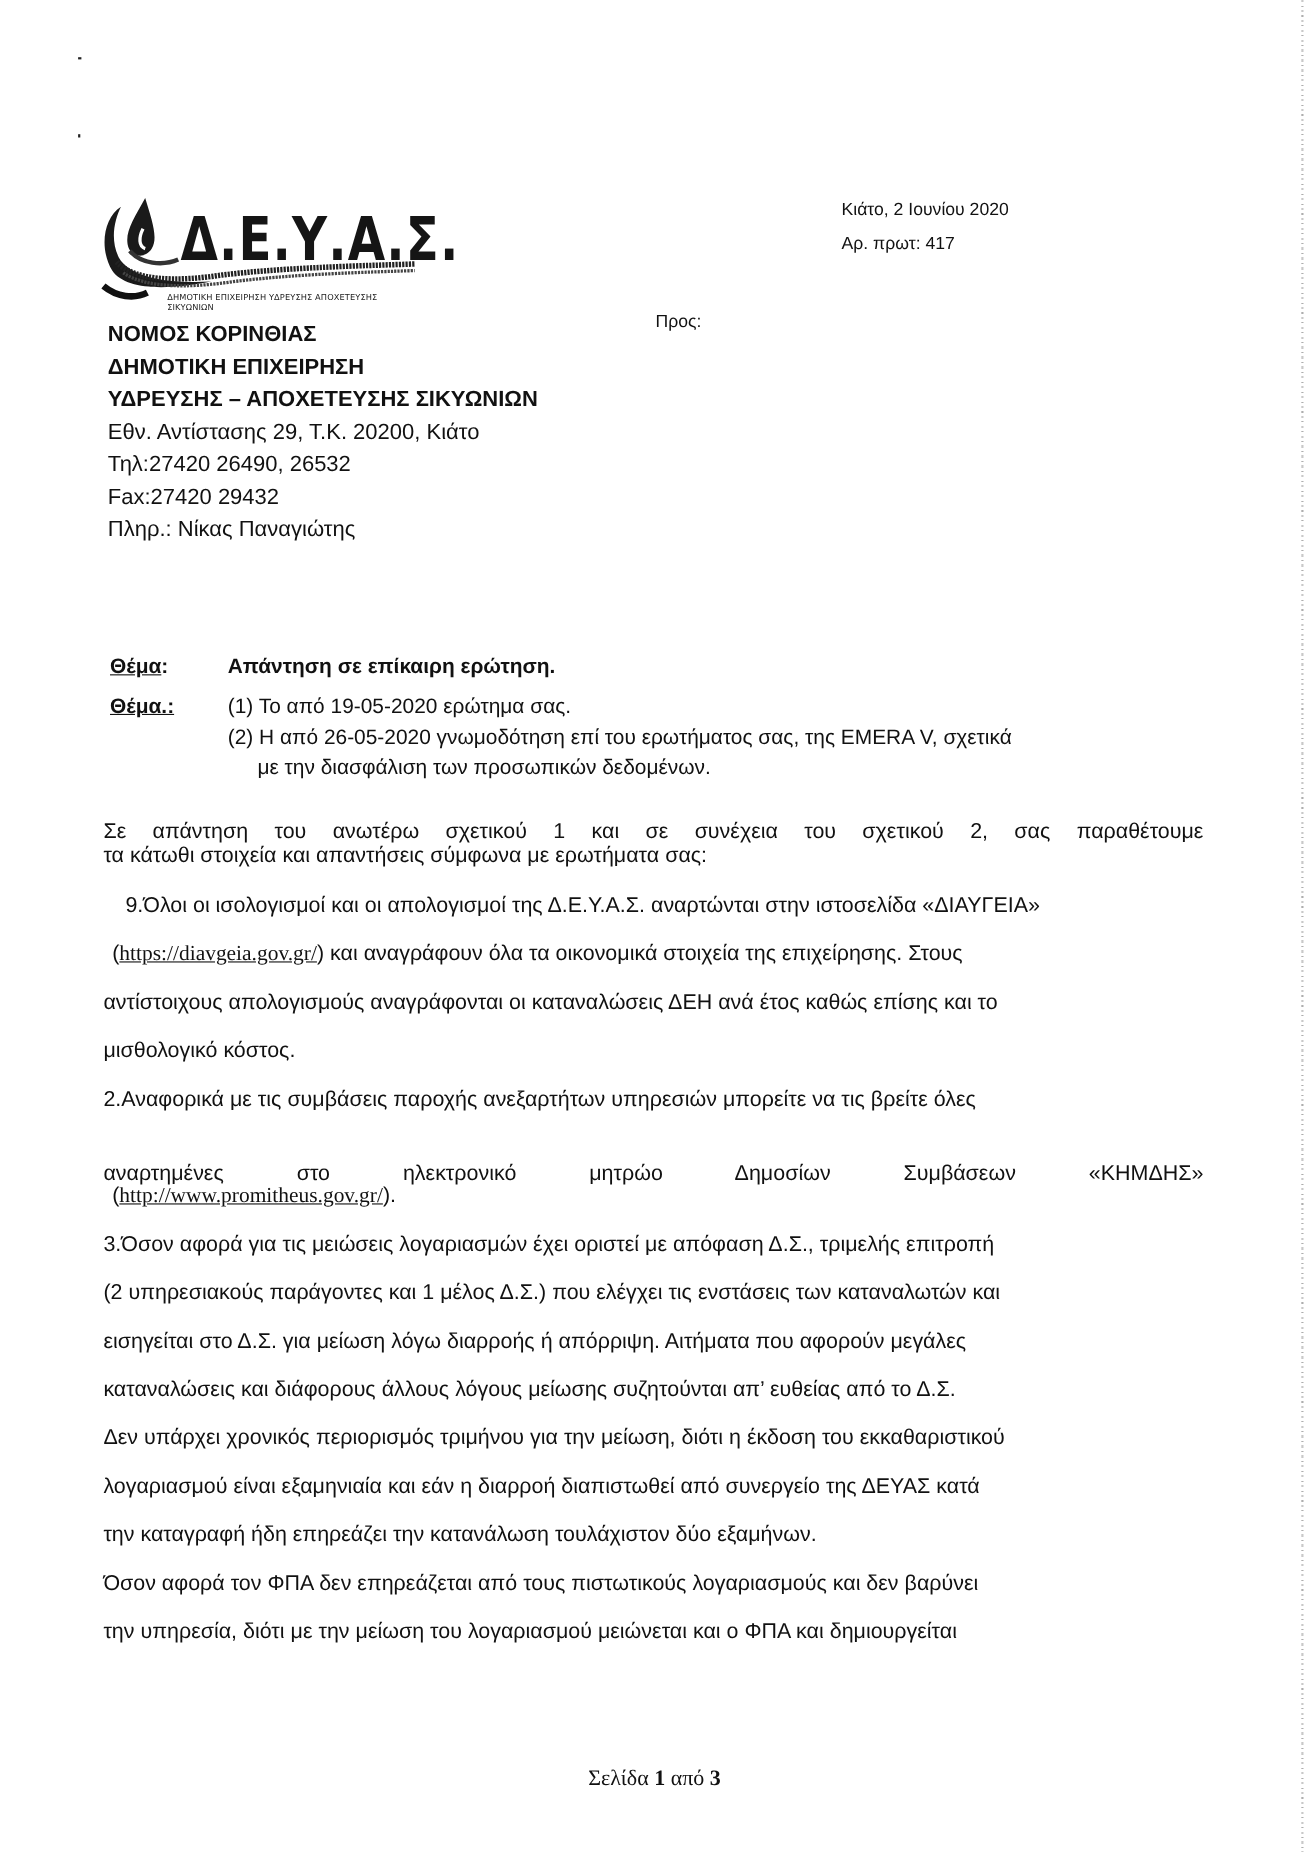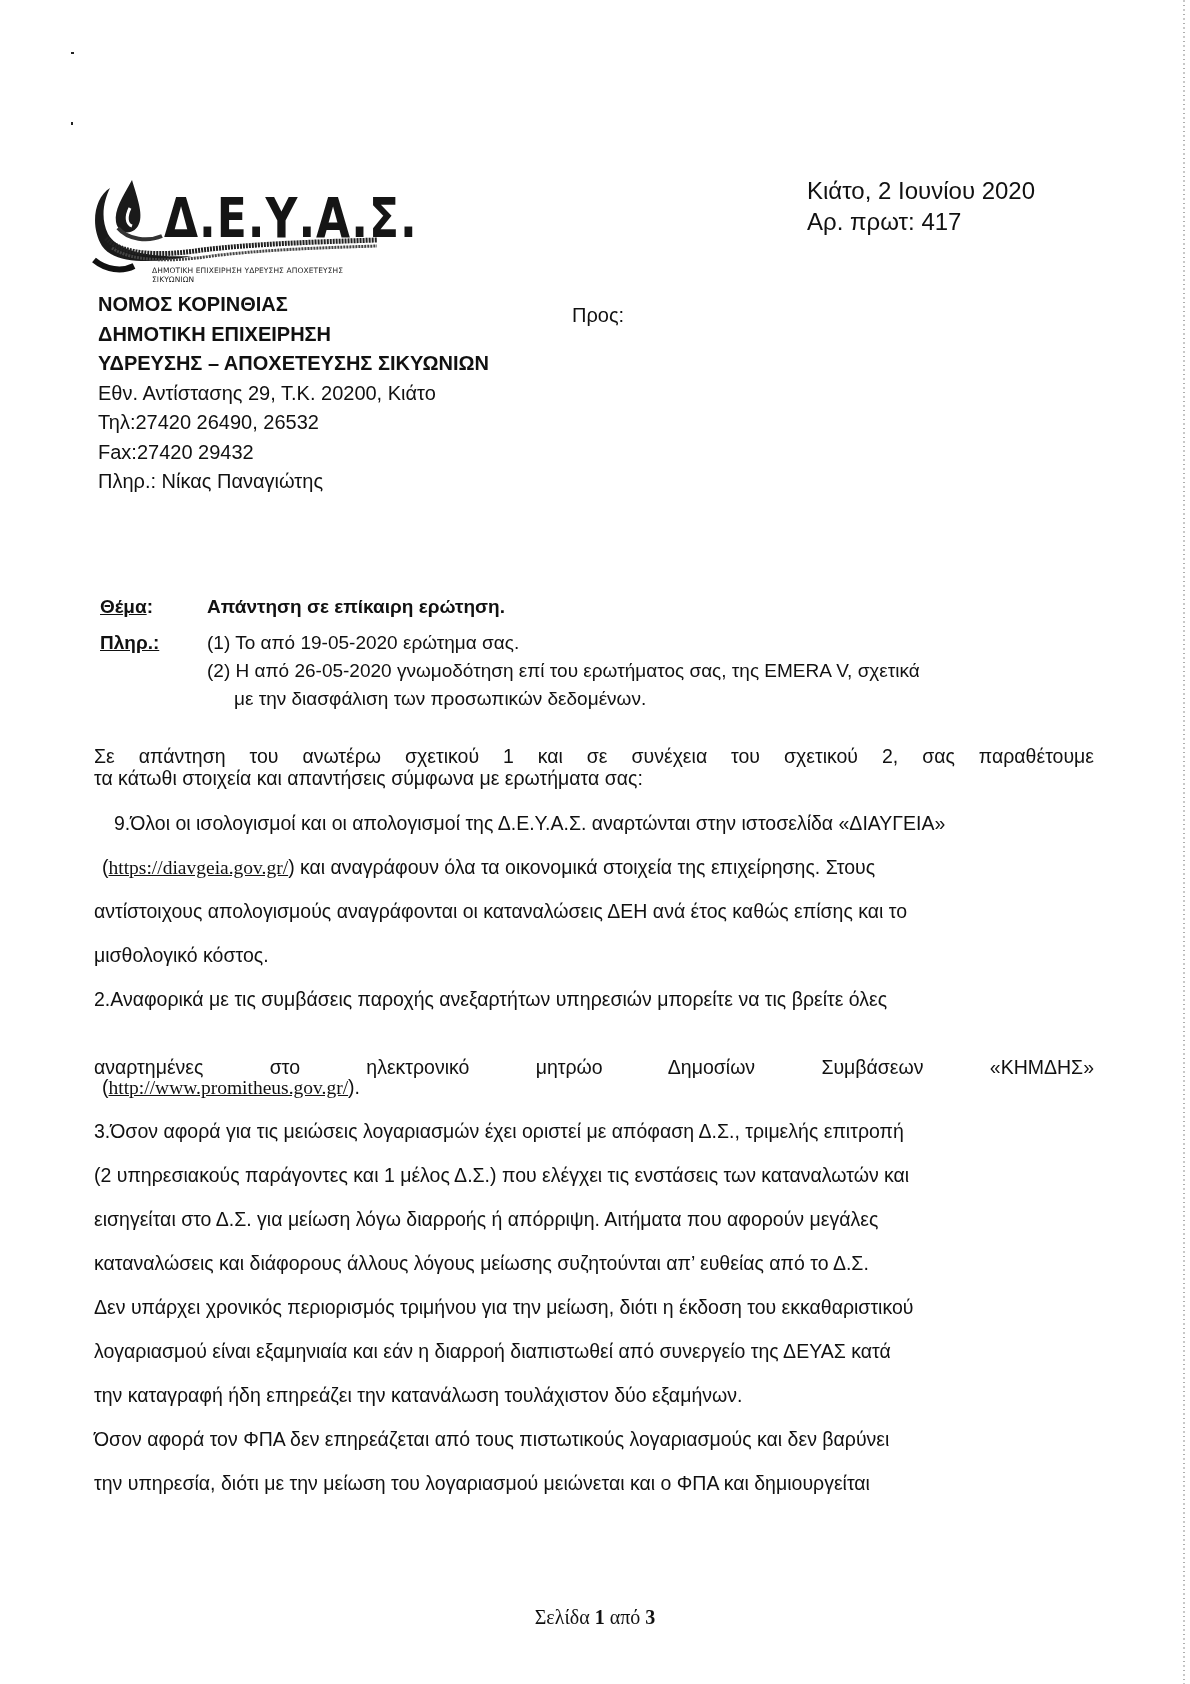--- a/index.html
+++ b/index.html
@@ -10,22 +10,22 @@
     background:repeating-linear-gradient(180deg,#bbb 0,#bbb 2px,#fff 2px,#fff 5px,#999 5px,#999 6px,#fff 6px,#fff 9px); opacity:.8; }
 
   
   .logo { position:absolute; left:92px; top:178px; width:290px; height:100px; }
   .logo-text { position:absolute; left:72px; top:8px; font-family:"DejaVu Sans", sans-serif; font-size:44px; font-weight:bold; letter-spacing:1px; color:#151515; transform:scaleY(1.25); transform-origin:top left; }
   .logo-sub { position:absolute; left:60px; top:88px; font-size:7.5px; color:#222; font-family:"DejaVu Sans", sans-serif; letter-spacing:.1px; }
 
   .sender { position:absolute; left:98px; top:290px; font-size:20px; line-height:29.5px; }
   .sender .b { font-weight:bold; }
 
-  .date { position:absolute; left:807px; top:175px; font-size:24px; line-height:31px; }
-  .pros { position:absolute; left:572px; top:284px; font-size:20px;margin-top:20px; }
+  .date { position:absolute; left:765px; top:175px; font-size:16px; line-height:31px; }
+  .pros { position:absolute; left:596px; top:284px; font-size:16px; }
   .recipient { position:absolute; left:650px; top:338px; width:370px; text-align:center; font-size:20px; line-height:33px; }
   .recipient .b { font-weight:bold; }
 
   .subject-row { position:absolute; left:100px; font-size:19px; }
   .lbl { font-weight:bold; text-decoration:underline; }
   .subj-text { position:absolute; left:107px; white-space:nowrap; }
 
   .body { position:absolute; left:94px; width:1000px; font-size:19.5px; }
   .line { position:absolute; left:0; white-space:nowrap; }
   .justify { position:absolute; left:0; width:1000px; text-align:justify; text-align-last:justify; white-space:nowrap;margin-top:24px; }
@@ -73,21 +73,21 @@
   </div>
 
   <div class="pros">Προς:</div>
 
   <div class="subject-row" style="top:596px;">
     <span class="lbl">Θέμα</span><span style="font-weight:bold;">:</span>
     <span class="subj-text" style="font-weight:bold;top:0;">Απάντηση σε επίκαιρη ερώτηση.</span>
   </div>
 
   <div class="subject-row" style="top:632px;">
-    <span class="lbl">Πληρ.:</span>
+    <span class="lbl">Θέμα.:</span>
     <span class="subj-text" style="top:0;">(1) Το από 19-05-2020 ερώτημα σας.</span>
     <span class="subj-text" style="top:28px;">(2) Η από 26-05-2020 γνωμοδότηση επί του ερωτήματος σας, της EMERA V, σχετικά</span>
     <span class="subj-text" style="top:56px;left:134px;">με την διασφάλιση των προσωπικών δεδομένων.</span>
   </div>
 
   <div class="body" style="top:0;">
     <div class="justify" style="top:721px;">Σε απάντηση του ανωτέρω σχετικού 1 και σε συνέχεια του σχετικού 2, σας παραθέτουμε</div>
     <div class="line" style="top:767px;">τα κάτωθι στοιχεία και απαντήσεις σύμφωνα με ερωτήματα σας:</div>
 
     <div class="line" style="top:812px;left:20px;">9.Όλοι οι ισολογισμοί και οι απολογισμοί της Δ.Ε.Υ.Α.Σ. αναρτώνται στην ιστοσελίδα «ΔΙΑΥΓΕΙΑ»</div>

